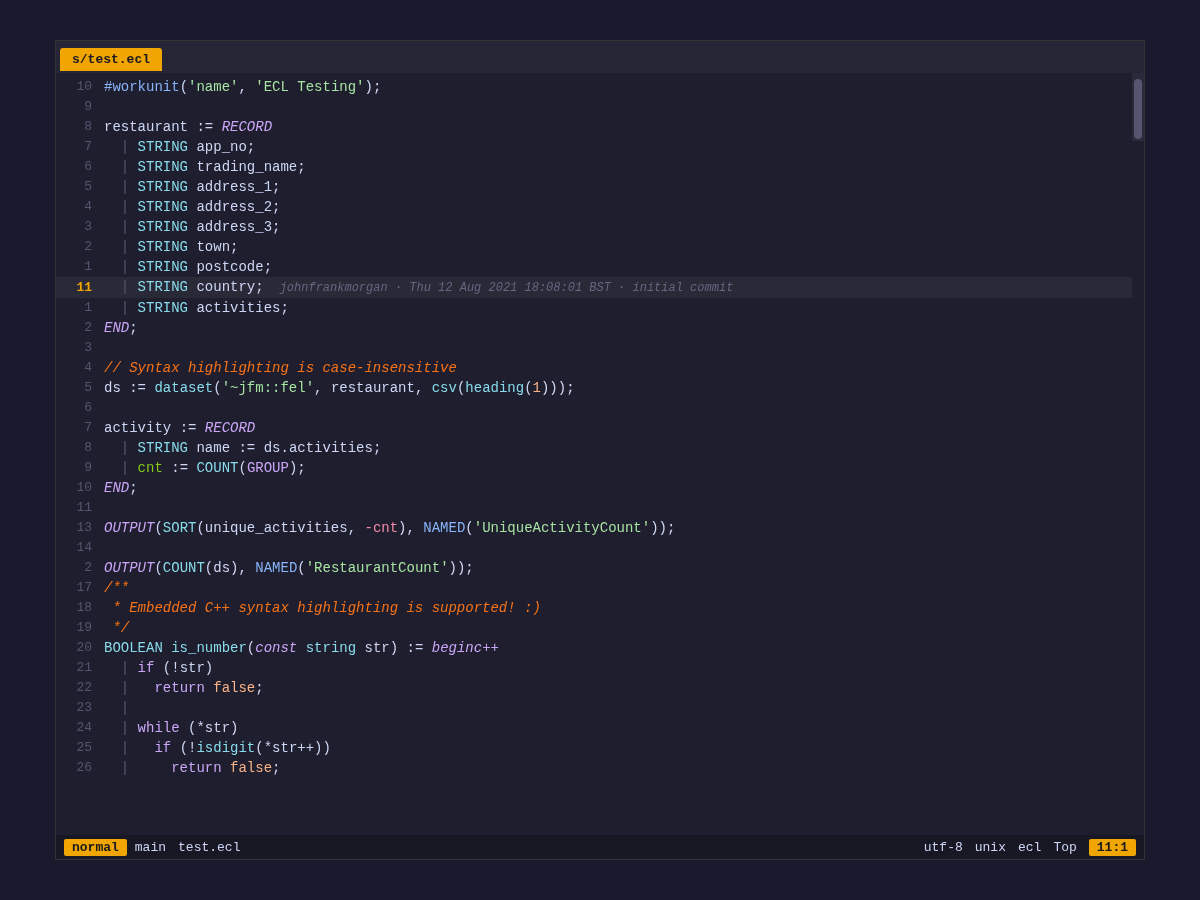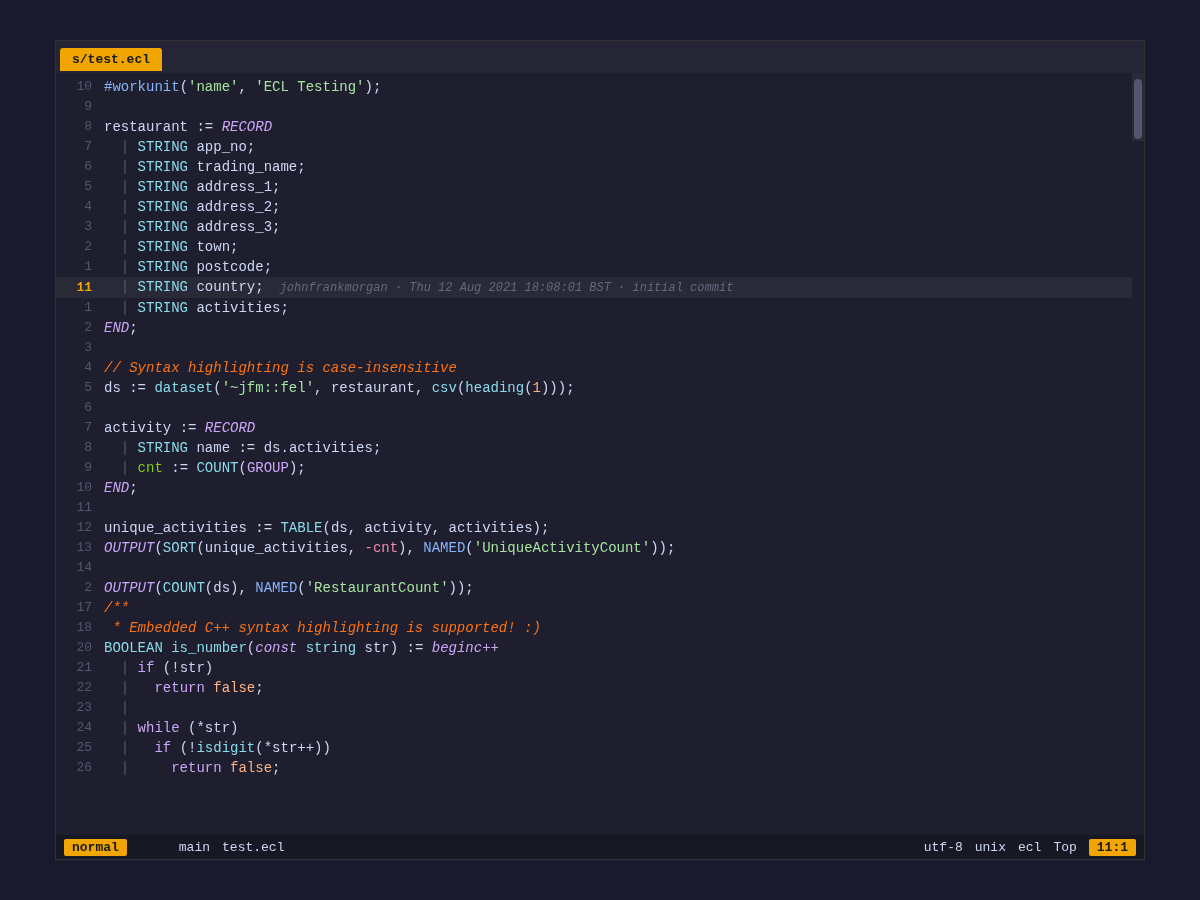--- a/index.html
+++ b/index.html
@@ -148,21 +148,20 @@
     .status-bar {
       height: 24px;
       background: #181825;
       display: flex;
       align-items: center;
       padding: 0 8px;
       flex-shrink: 0;
       font-size: 13px;
       font-family: 'Courier New', Courier, monospace;
       color: #cdd6f4;
-      gap: 44px;
     }
 
     .mode-badge {
       background: #f0a500;
       color: #1a1a1a;
       padding: 1px 8px;
       font-weight: bold;
       border-radius: 2px;
       margin-right: 8px;
       font-size: 13px;
@@ -311,24 +310,20 @@
         <div class="code-line">
           <span class="line-num">10</span>
           <span class="line-content"><span class="kw">END</span><span class="op">;</span></span>
         </div>
 
         <div class="code-line">
           <span class="line-num">11</span>
           <span class="line-content"></span>
         </div>
 
-        <div class="code-line">
-          <span class="line-num">12</span>
-          <span class="line-content"><span class="var">unique_activities</span> <span class="op">:=</span> <span class="tbl">TABLE</span><span class="op">(</span><span class="var">ds</span><span class="op">,</span> <span class="var">activity</span><span class="op">,</span> <span class="var">activities</span><span class="op">);</span></span>
-        </div>
 
         <div class="code-line">
           <span class="line-num">13</span>
           <span class="line-content"><span class="out">OUTPUT</span><span class="op">(</span><span class="fn">SORT</span><span class="op">(</span><span class="var">unique_activities</span><span class="op">,</span> <span class="neg">-cnt</span><span class="op">),</span> <span class="named">NAMED</span><span class="op">(</span><span class="str">'UniqueActivityCount'</span><span class="op">));</span></span>
         </div>
 
         <div class="code-line">
           <span class="line-num">14</span>
           <span class="line-content"></span>
         </div>
@@ -342,20 +337,24 @@
         <div class="code-line">
           <span class="line-num">17</span>
           <span class="line-content"><span class="cmt">/**</span></span>
         </div>
 
         <div class="code-line">
           <span class="line-num">18</span>
           <span class="line-content"><span class="cmt"> * Embedded C++ syntax highlighting is supported! :)</span></span>
         </div>
 
+        <div class="code-line">
+          <span class="line-num">19</span>
+          <span class="line-content"><span class="cmt"> */</span></span>
+        </div>
 
         <div class="code-line">
           <span class="line-num">20</span>
           <span class="line-content"><span class="bool">BOOLEAN</span> <span class="fn">is_number</span><span class="op">(</span><span class="const-kw">const</span> <span class="kw2">string</span> <span class="var">str</span><span class="op">)</span> <span class="op">:=</span> <span class="beginc">beginc++</span></span>
         </div>
 
         <div class="code-line">
           <span class="line-num">21</span>
           <span class="line-content"><span class="pipe">  | </span><span class="if-kw">if</span> <span class="op">(!</span><span class="var">str</span><span class="op">)</span></span>
         </div>

